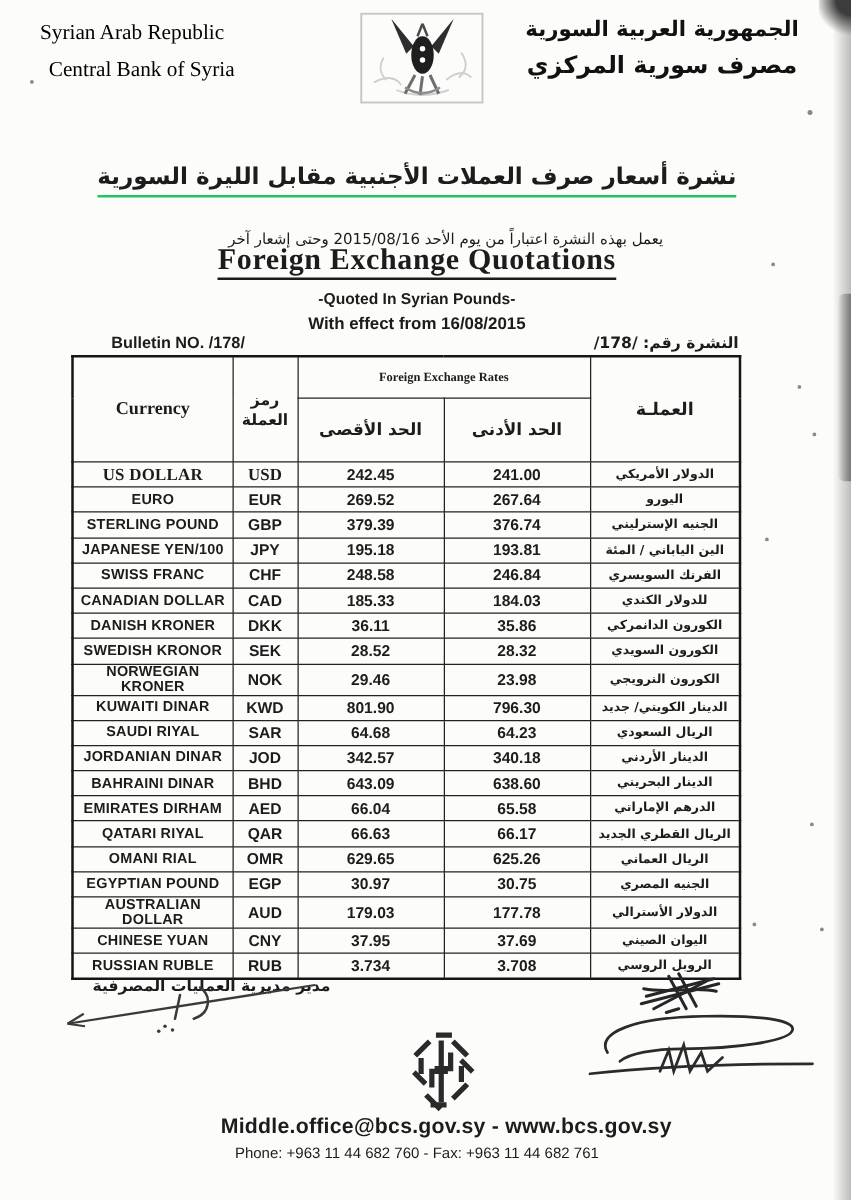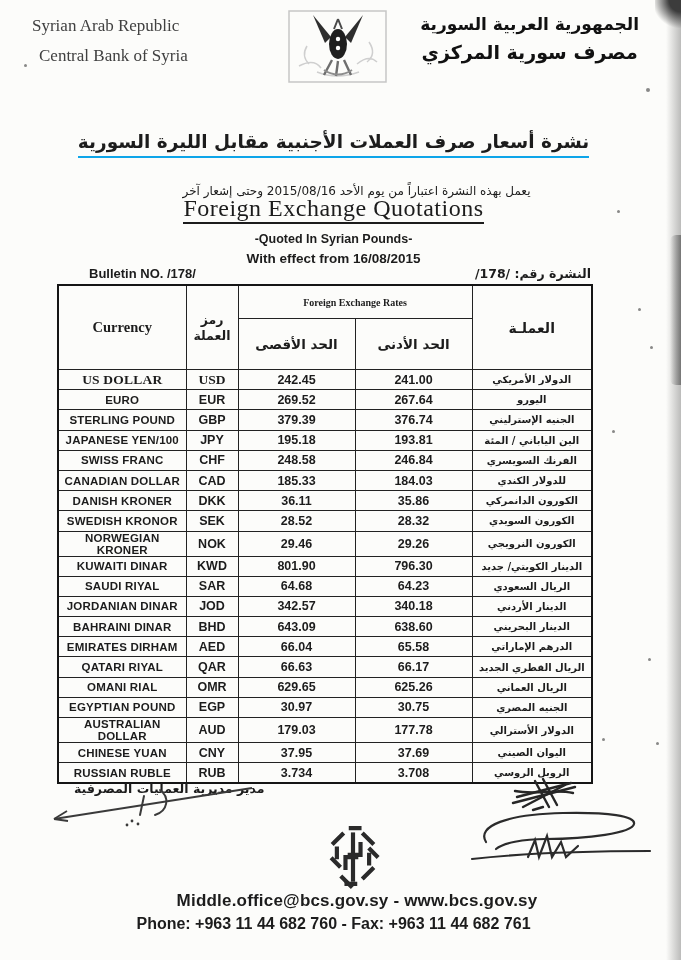--- a/index.html
+++ b/index.html
@@ -11,34 +11,34 @@
   
   .scan-edge-right { position:absolute; right:0; top:0; bottom:0; width:15px;
     background:linear-gradient(to right, rgba(110,110,110,0), rgba(90,90,90,0.40)); }
   .scan-smear { position:absolute; right:0; top:235px; width:11px; height:150px;
     background:linear-gradient(to right, rgba(80,80,80,0), rgba(60,60,60,0.55)); border-radius:6px 0 0 6px; }
   .corner-curl { position:absolute; right:0; top:0; width:26px; height:30px;
     background:radial-gradient(circle at 100% 0%, #3c3c3c 30%, rgba(60,60,60,0) 72%); }
   .speck { position:absolute; width:3px; height:3px; border-radius:50%; background:#4a4a4a; opacity:.65; }
 
   
-  .org-en { position:absolute; top:16px; left:32px; font-family:"Liberation Serif", serif; font-size:17px; color:#404040; }
+  .org-en { position:absolute; top:16px; left:32px; font-family:"Liberation Serif", serif; font-size:17px; color:#000000; }
   .org-en .l2 { margin-top:10px; margin-left:7px; }
   .emblem { position:absolute; top:6px; left:287px; width:102px; height:86px; }
   .org-ar { position:absolute; top:14px; right:42px; text-align:center; direction:rtl;
     font-family:"DejaVu Sans", sans-serif; font-weight:bold; color:#111; }
   .org-ar .l1 { font-size:17px; letter-spacing:.5px; }
   .org-ar .l2 { font-size:19px; margin-top:7px; }
 
   
   .center-line { position:absolute; left:0; right:14px; text-align:center; }
   .ar-title { top:131px; font-family:"DejaVu Sans", sans-serif; font-weight:bold; font-size:18.5px; direction:rtl; }
-  .ar-title span { border-bottom:2px solid #0ea5e9; padding-bottom:4px; }
+  .ar-title span { border-bottom:2px solid #22c55e; padding-bottom:4px; }
   .ar-subtitle { top:184px; font-family:"DejaVu Sans", sans-serif; font-weight:normal; font-size:12px; direction:rtl;margin-left:46px; }
-  .en-title { top:195px; font-family:"Liberation Serif", serif; font-weight:normal; font-size:24px; letter-spacing:.5px; }
+  .en-title { top:195px; font-family:"Liberation Serif", serif; font-weight:bold; font-size:24px; letter-spacing:.5px; }
   .en-title span { border-bottom:2.5px solid #1c1c1c; padding-bottom:1px; }
   .quoted { top:232px; font-weight:bold; font-size:12.5px; }
   .effect { top:251px; font-weight:bold; font-size:13.5px; }
 
   
   .bulletin-row { position:absolute; top:266px; left:57px; width:534px; display:flex;
     justify-content:space-between; font-weight:bold; font-size:13px; }
   .bulletin-row .en { padding-left:32px; }
   .bulletin-row .ar { direction:rtl; font-family:"DejaVu Sans", sans-serif; font-size:12.5px; }
 
@@ -60,21 +60,21 @@
   tr.first-row td.col-name, tr.first-row td.col-code { font-family:"Liberation Serif", serif; font-size:13.5px; }
 
   
   .director { position:absolute; top:781px; left:74px; direction:rtl;
     font-family:"DejaVu Sans", sans-serif; font-weight:bold; font-size:12.5px; }
   .arrow-scribble { position:absolute; left:40px; top:779px; width:220px; height:52px; }
   .sig-small { position:absolute; left:505px; top:776px; width:80px; height:36px; }
   .sig-big { position:absolute; left:466px; top:806px; width:190px; height:64px; }
   .stamp { position:absolute; left:315px; top:816px; width:76px; height:80px; }
   .contact { top:891px; font-weight:bold; font-size:17px; letter-spacing:.2px;padding-left:47px; }
-  .phone { top:915px; font-weight:bold; font-size:16px; }
+  .phone { top:915px; font-weight:normal; font-size:12px; }
 </style>
 </head>
 <body>
 
 <div class="page">
 
   <div class="org-en">
     <div class="l1">Syrian Arab Republic</div>
     <div class="l2">Central Bank of Syria</div>
   </div>
@@ -185,21 +185,21 @@
           <td class="col-name">SWEDISH KRONOR</td>
           <td class="col-code">SEK</td>
           <td class="col-max">28.52</td>
           <td class="col-min">28.32</td>
           <td class="col-ar" dir="rtl">الكورون السويدي</td>
         </tr>
         <tr>
           <td class="col-name">NORWEGIAN KRONER</td>
           <td class="col-code">NOK</td>
           <td class="col-max">29.46</td>
-          <td class="col-min">29.26</td>
+          <td class="col-min">23.98</td>
           <td class="col-ar" dir="rtl">الكورون النرويجي</td>
         </tr>
         <tr>
           <td class="col-name">KUWAITI DINAR</td>
           <td class="col-code">KWD</td>
           <td class="col-max">801.90</td>
           <td class="col-min">796.30</td>
           <td class="col-ar" dir="rtl">الدينار الكويتي/ جديد</td>
         </tr>
         <tr>

